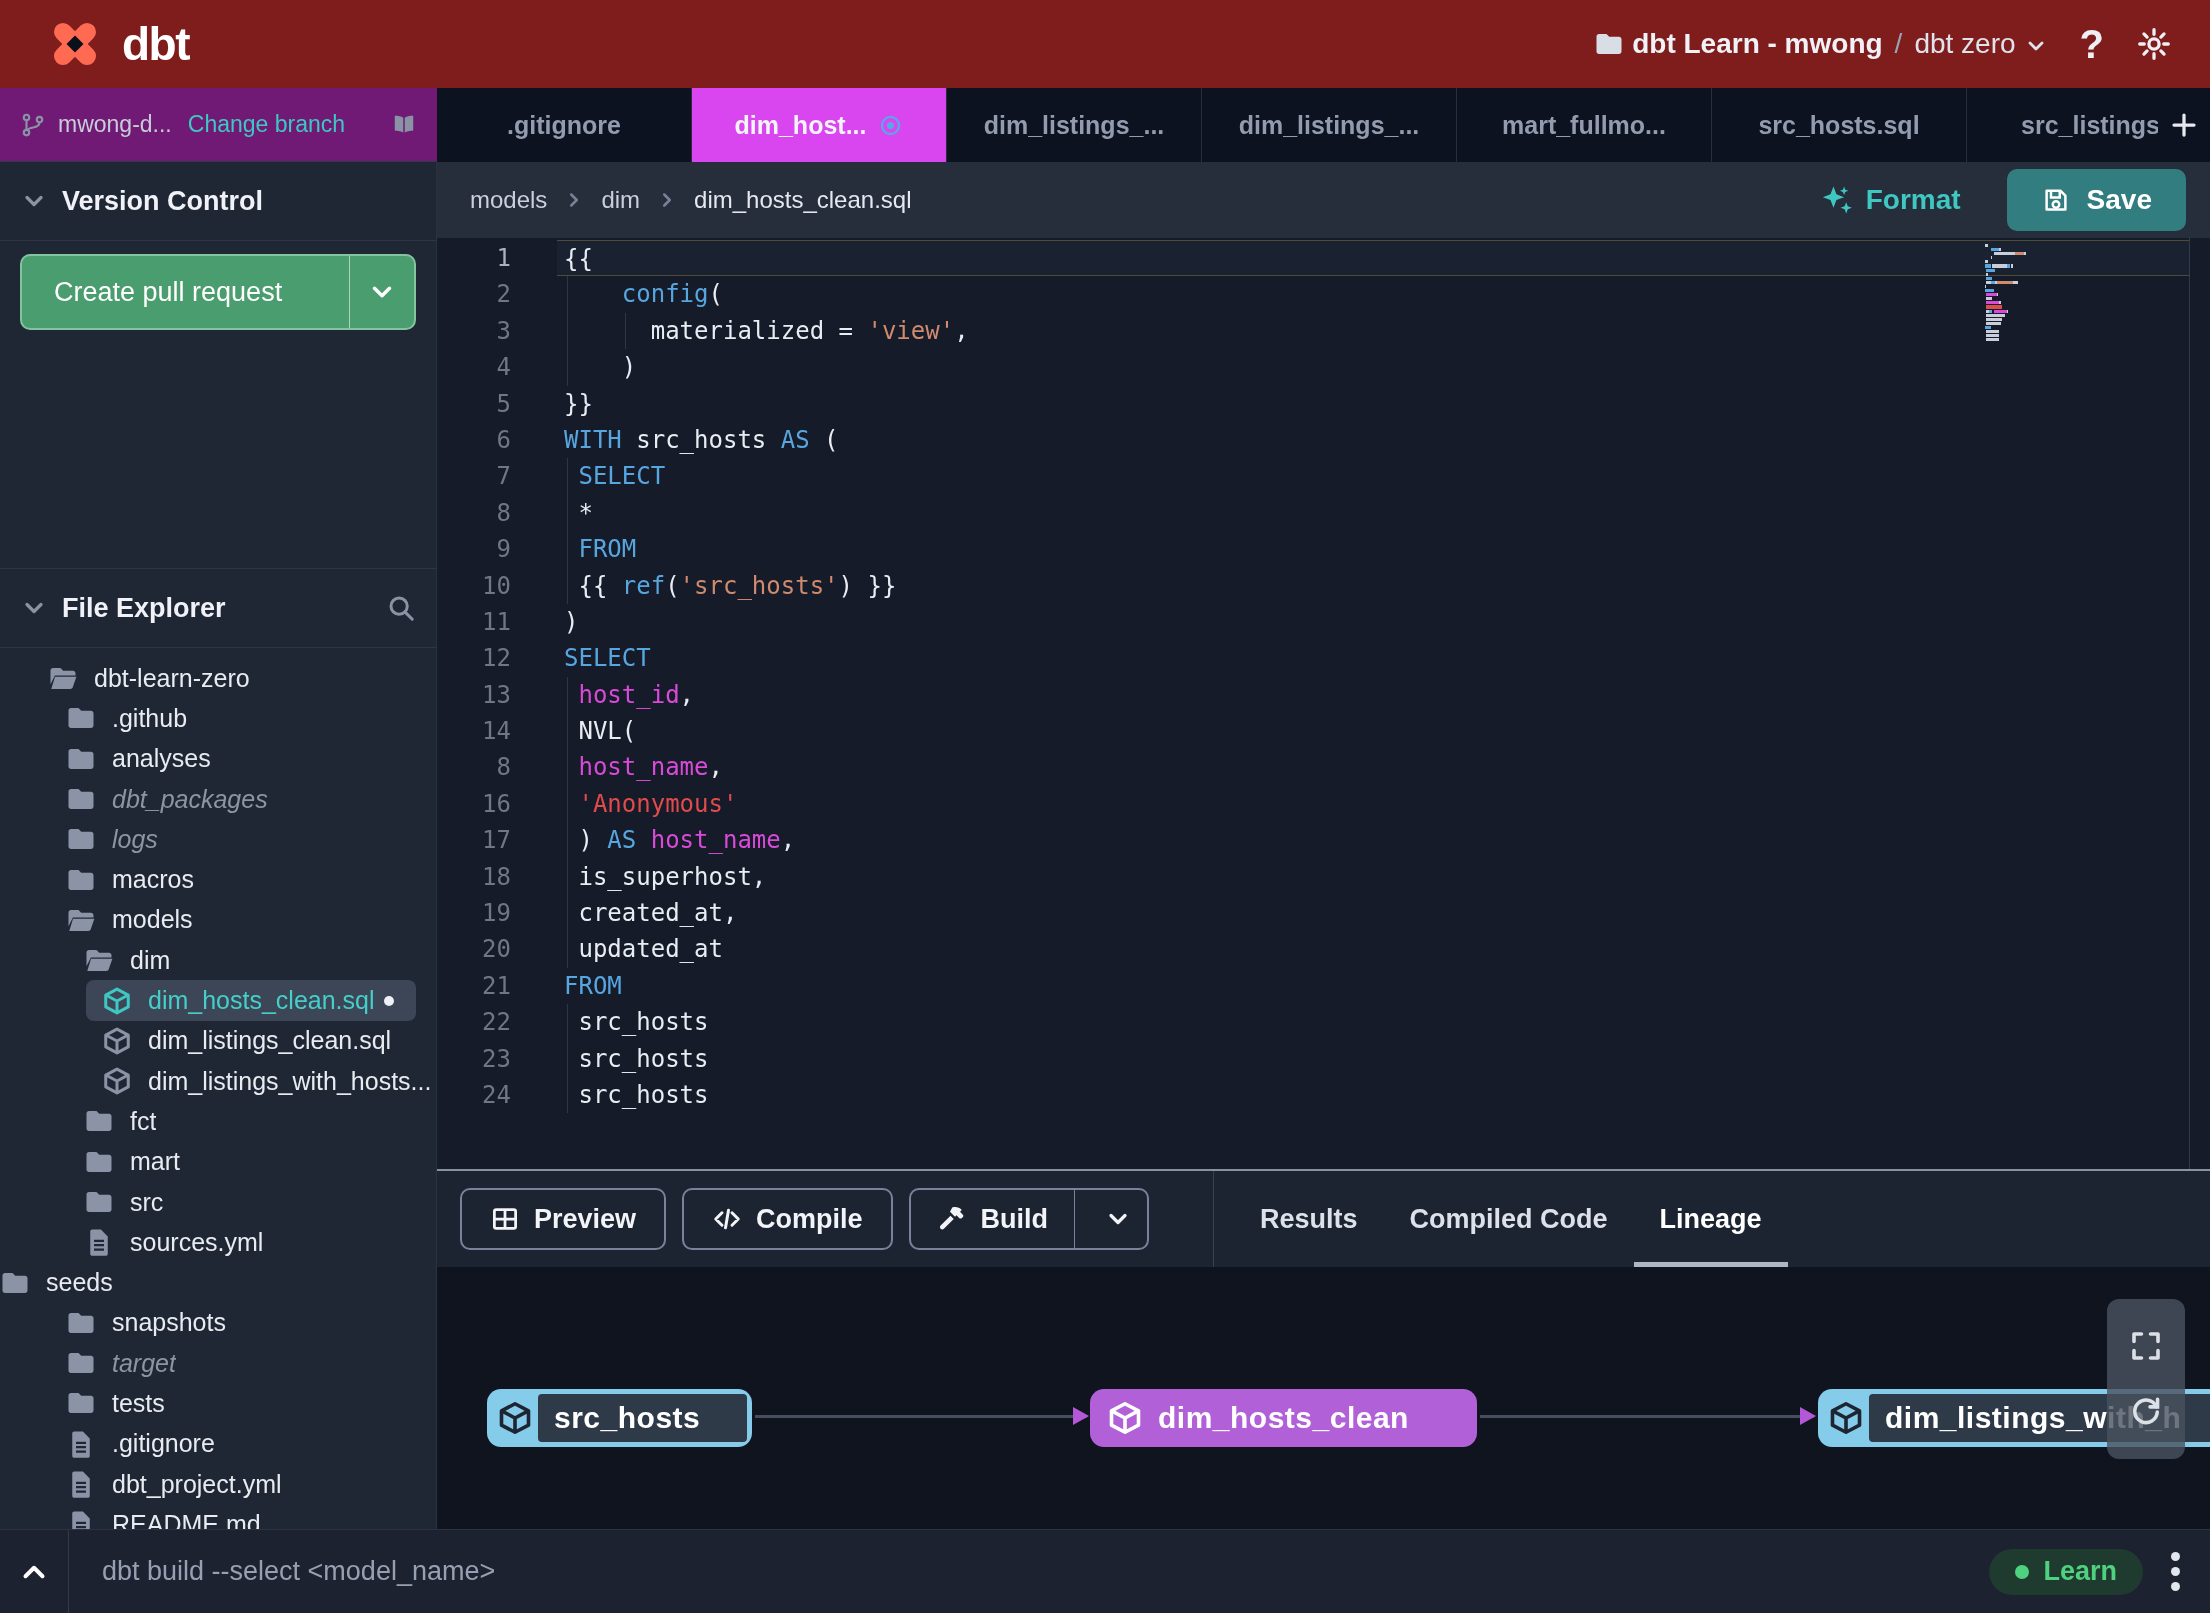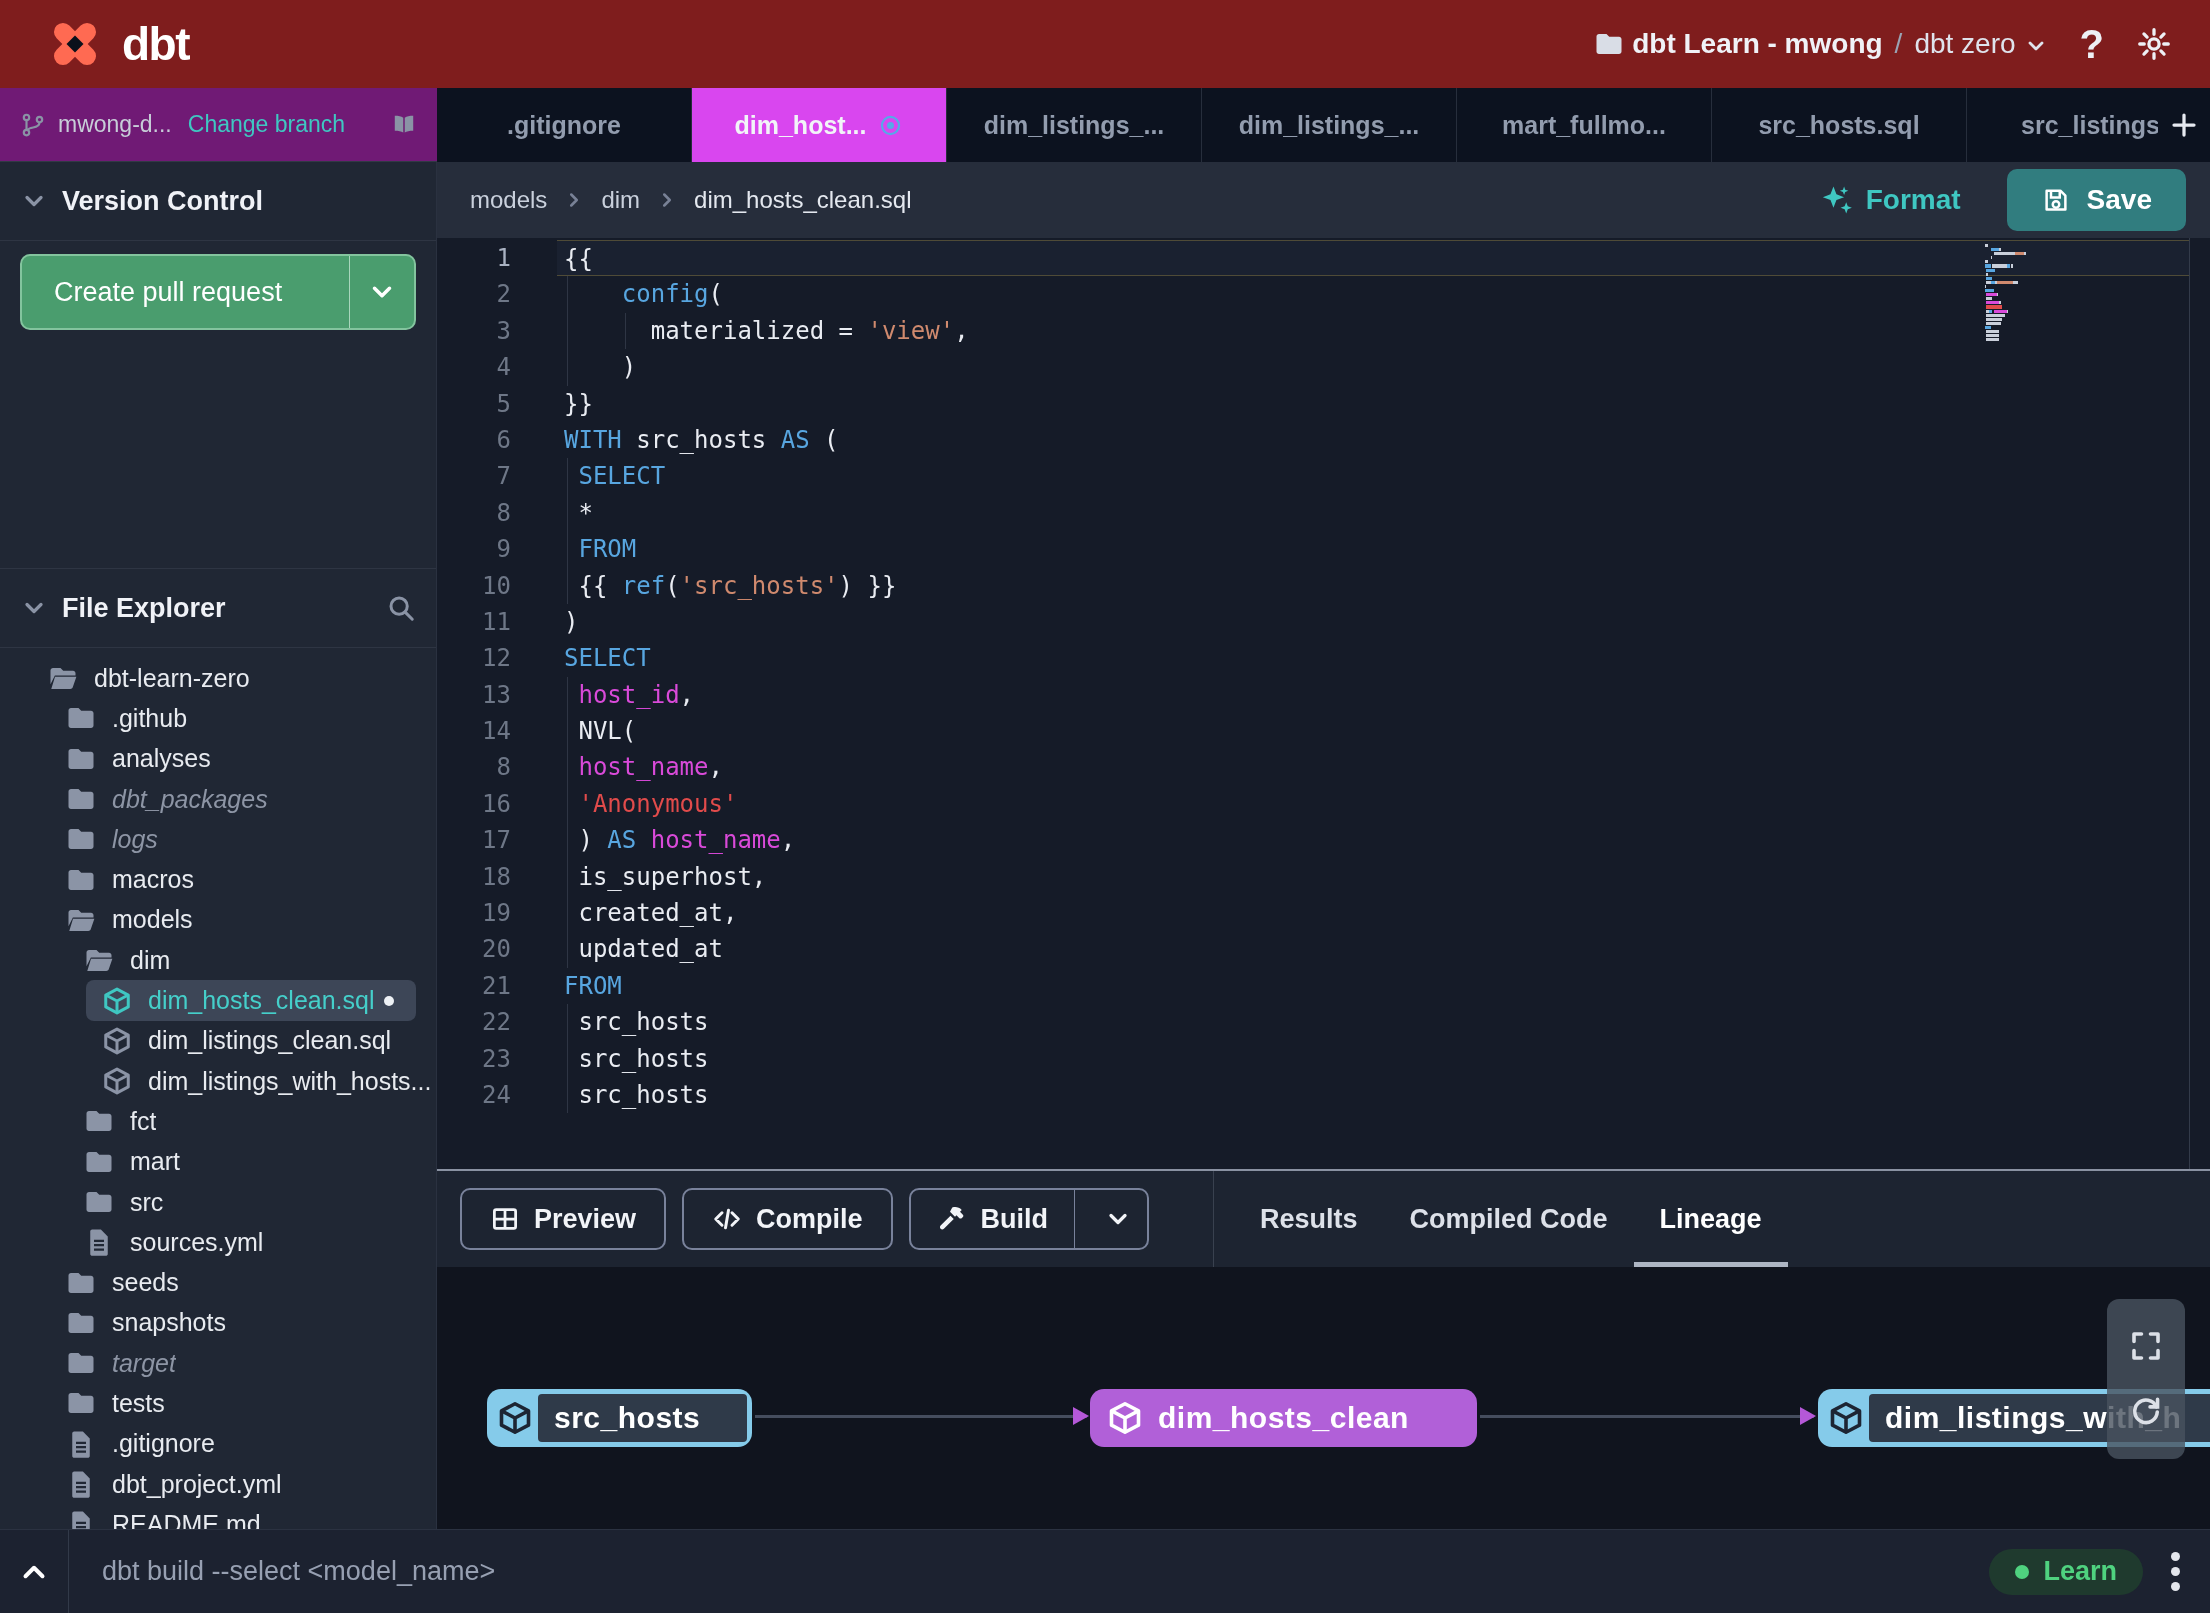--- a/index.html
+++ b/index.html
@@ -418,21 +418,21 @@
               <use href="#i-folder"></use>
             </svg>
             <span class="lbl">src</span>
           </div>
           <div class="tree-row" style="padding-left: 84px;">
             <svg class="ic ">
               <use href="#i-doc"></use>
             </svg>
             <span class="lbl">sources.yml</span>
           </div>
-          <div class="tree-row" style="padding-left: 66px;">
+          <div class="tree-row" style="">
             <svg class="ic ">
               <use href="#i-folder"></use>
             </svg>
             <span class="lbl">seeds</span>
           </div>
           <div class="tree-row" style="padding-left: 66px;">
             <svg class="ic ">
               <use href="#i-folder"></use>
             </svg>
             <span class="lbl">snapshots</span>

